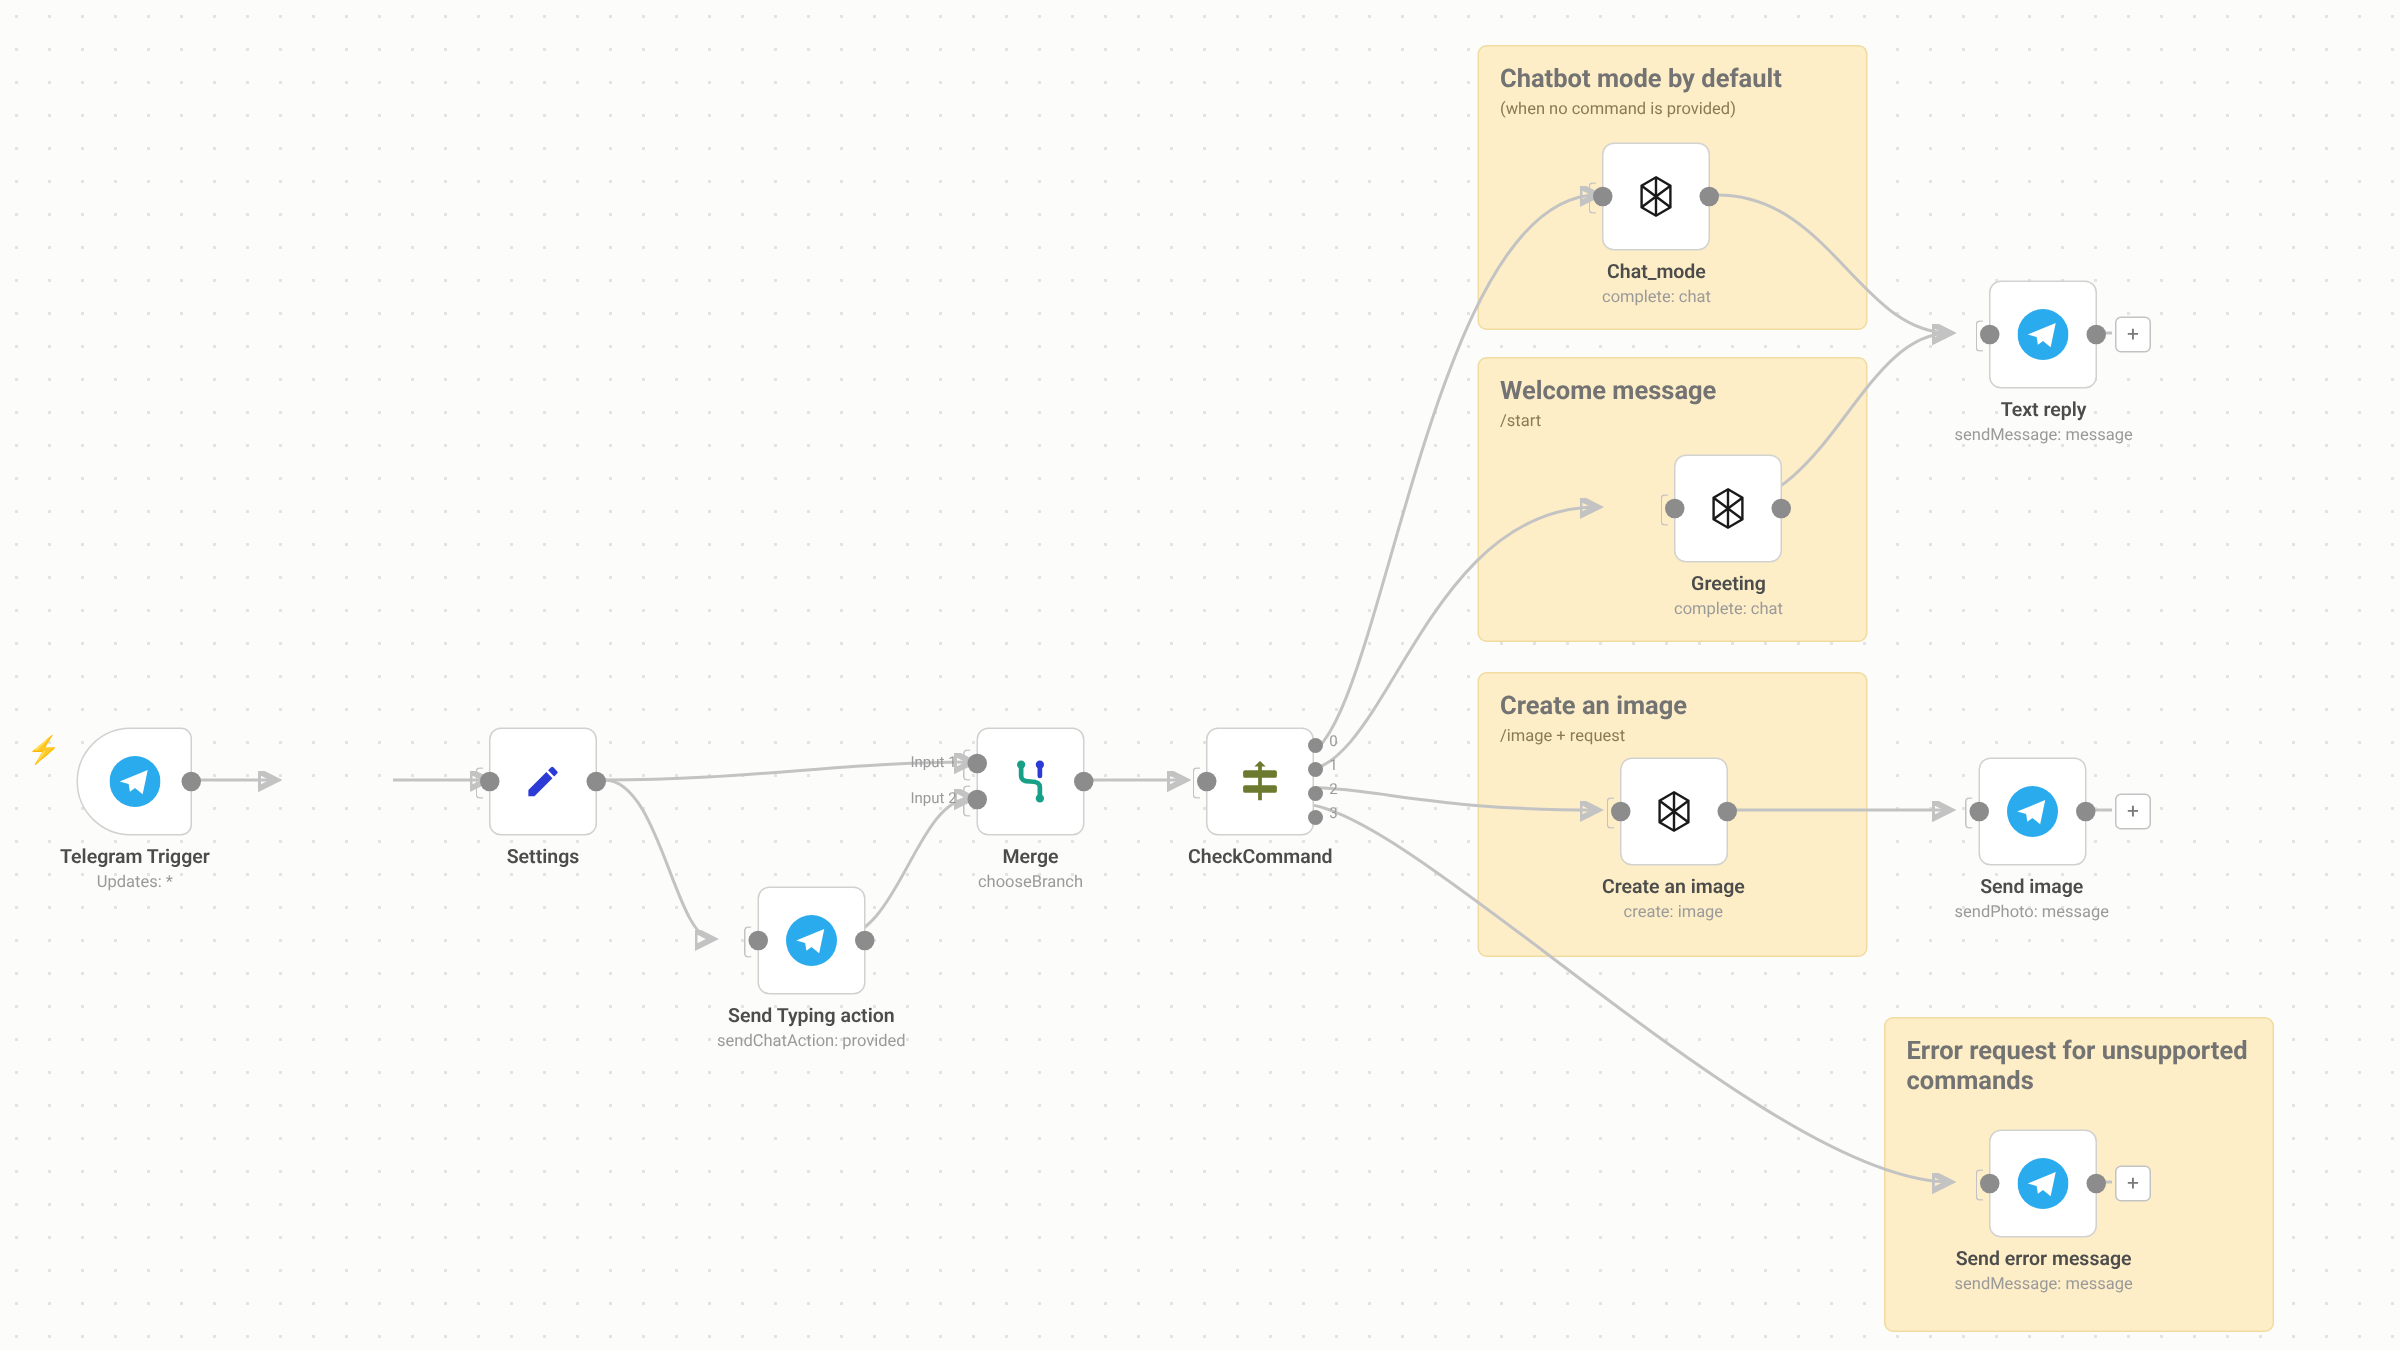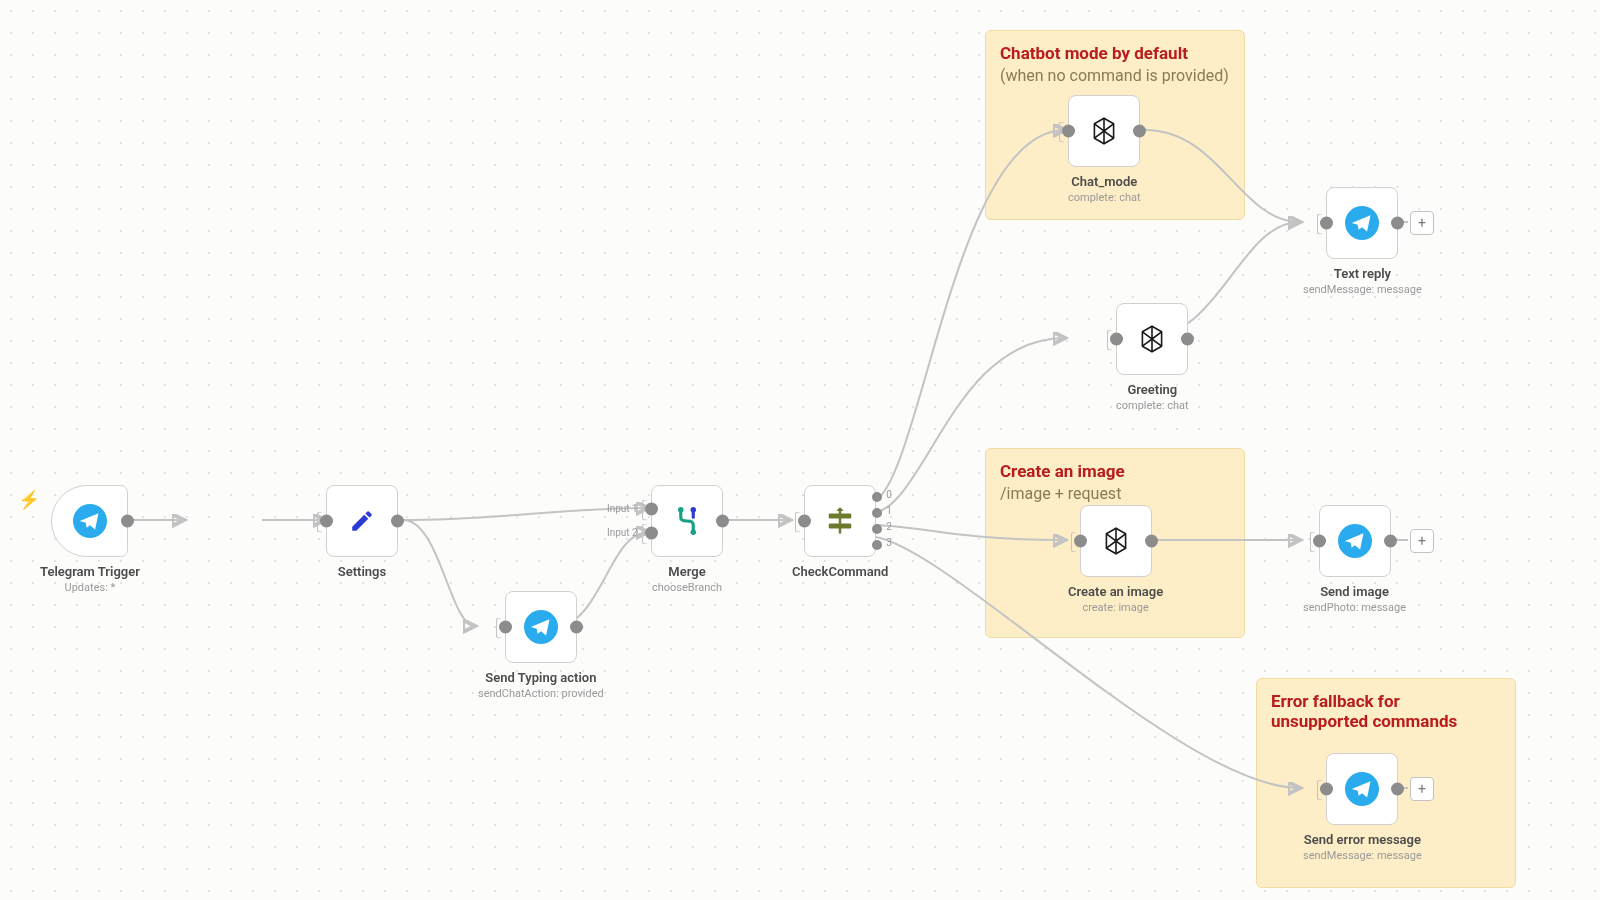--- a/index.html
+++ b/index.html
@@ -22,47 +22,51 @@
   
   .multi-port{position:absolute;right:-7px;display:flex;flex-direction:column;gap:6px;top:50%;transform:translateY(-50%);}
   .multi-port .mp{width:10px;height:10px;border-radius:50%;background:#8c8c8c;position:relative;}
   .multi-port .mp span{position:absolute;left:14px;top:-3px;font-size:10px;color:#9a9a9a;}
   
   .merge-in-label{position:absolute;font-size:10px;color:#9a9a9a;}
   
   .plusbtn{position:absolute;width:22px;height:22px;border:1px solid #c3c3c3;border-radius:4px;display:flex;align-items:center;justify-content:center;font-size:14px;color:#7a7a7a;background:#fff;}
   
   .sticky{position:absolute;background:#fdeec7;border:1px solid #f2dba0;border-radius:6px;padding:12px 14px 10px 14px;box-sizing:border-box;}
-  .sticky .st-title{font-size:17px;font-weight:700;color:#b91c1c;}
-  .sticky .st-sub{font-size:16px;color:#8a7a55;margin-top:3px;}
+  .sticky .st-title{font-size:17px;font-weight:700;color:#737373;}
+  .sticky .st-sub{font-size:11px;color:#8a7a55;margin-top:3px;}
   
   .bolt{position:absolute;left:-22px;top:4px;color:#ff5a3d;font-size:18px;font-weight:bold;}
   
   .telegram-svg circle{fill:#2aabee;}
   .telegram-svg path{fill:#fff;}
   .pencil-svg{fill:#2c3bd6;}
   .openai-svg{stroke:#1a1a1a;stroke-width:2;fill:none;}
   
   .merge-icon svg,.switch-icon svg{display:block;}
 </style>
 </head>
 <body>
 
 <div class="canvas">
 
   <div class="sticky" style="left:985px;top:30px;width:260px;height:190px;">
     <div class="st-title">Chatbot mode by default</div>
     <div class="st-sub">(when no command is provided)</div>
   </div>
+  <div class="sticky" style="left:985px;top:238px;width:260px;height:190px;">
+    <div class="st-title">Welcome message</div>
+    <div class="st-sub">/start</div>
+  </div>
   <div class="sticky" style="left:985px;top:448px;width:260px;height:190px;">
     <div class="st-title">Create an image</div>
     <div class="st-sub">/image + request</div>
   </div>
   <div class="sticky" style="left:1256px;top:678px;width:260px;height:210px;">
-    <div class="st-title" style="white-space:normal;">Error fallback for unsupported commands</div>
+    <div class="st-title" style="white-space:normal;">Error request for unsupported commands</div>
   </div>
 
   <svg class="edges" width="1600" height="900">
     <defs>
       <marker id="arr" markerWidth="8" markerHeight="8" refX="6" refY="3" orient="auto">
         <path d="M0,0 L6,3 L0,6 Z" class="arrowhead"></path>
       </marker>
     </defs>
 
     <path d="M124,520 L184,520" marker-end="url(#arr)"></path>

